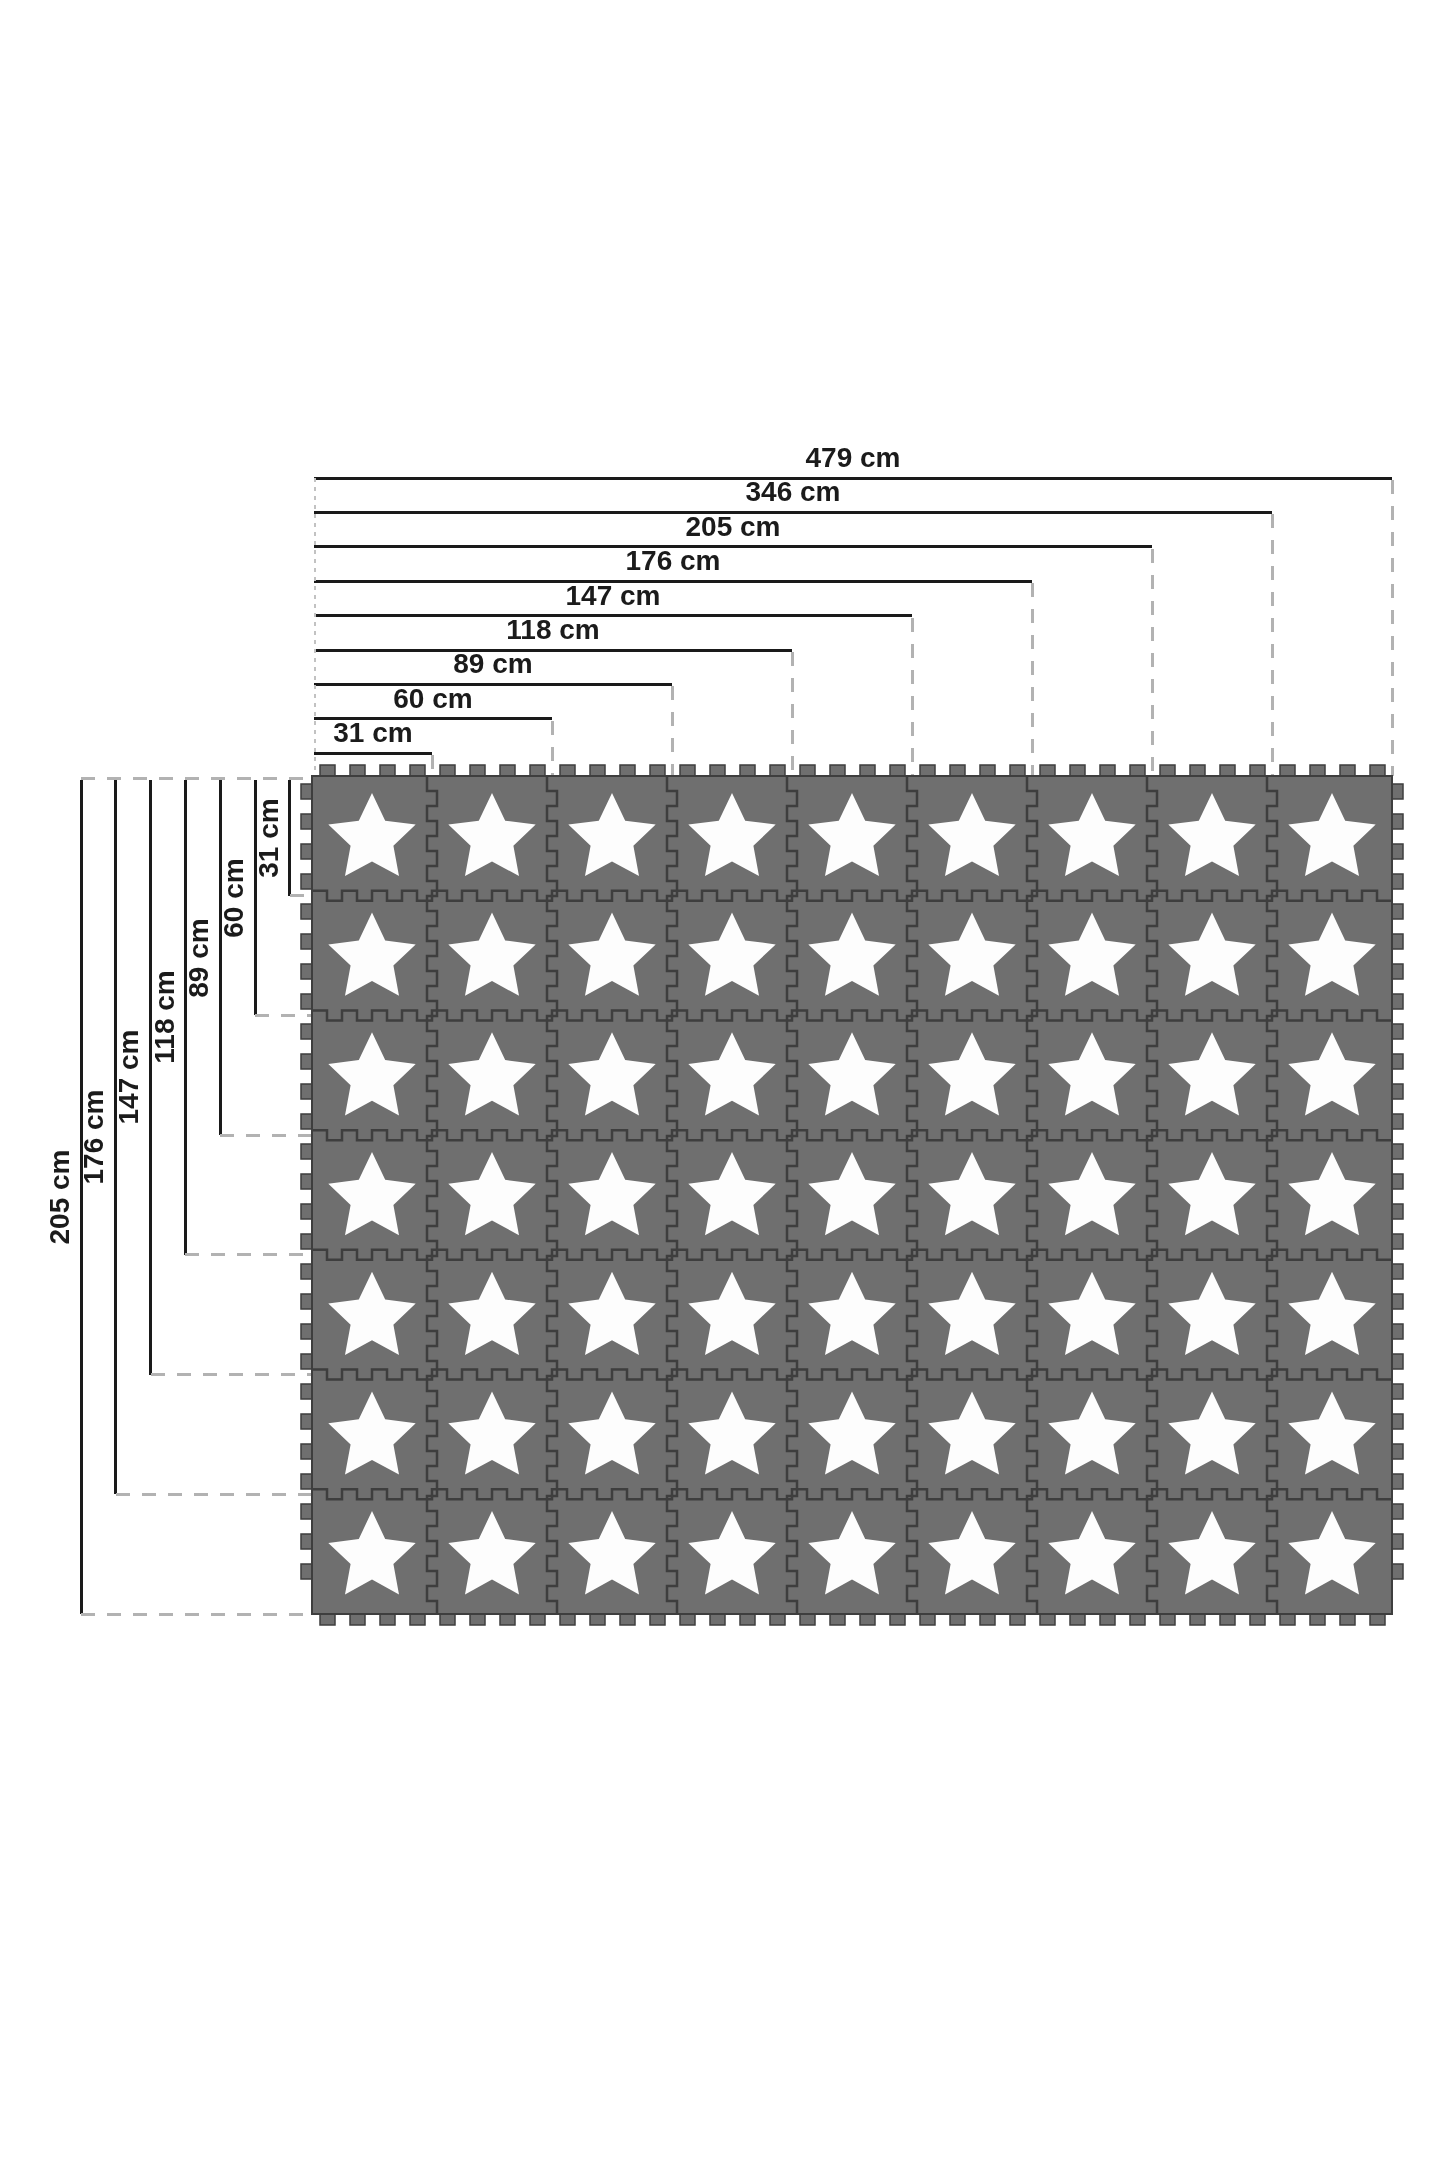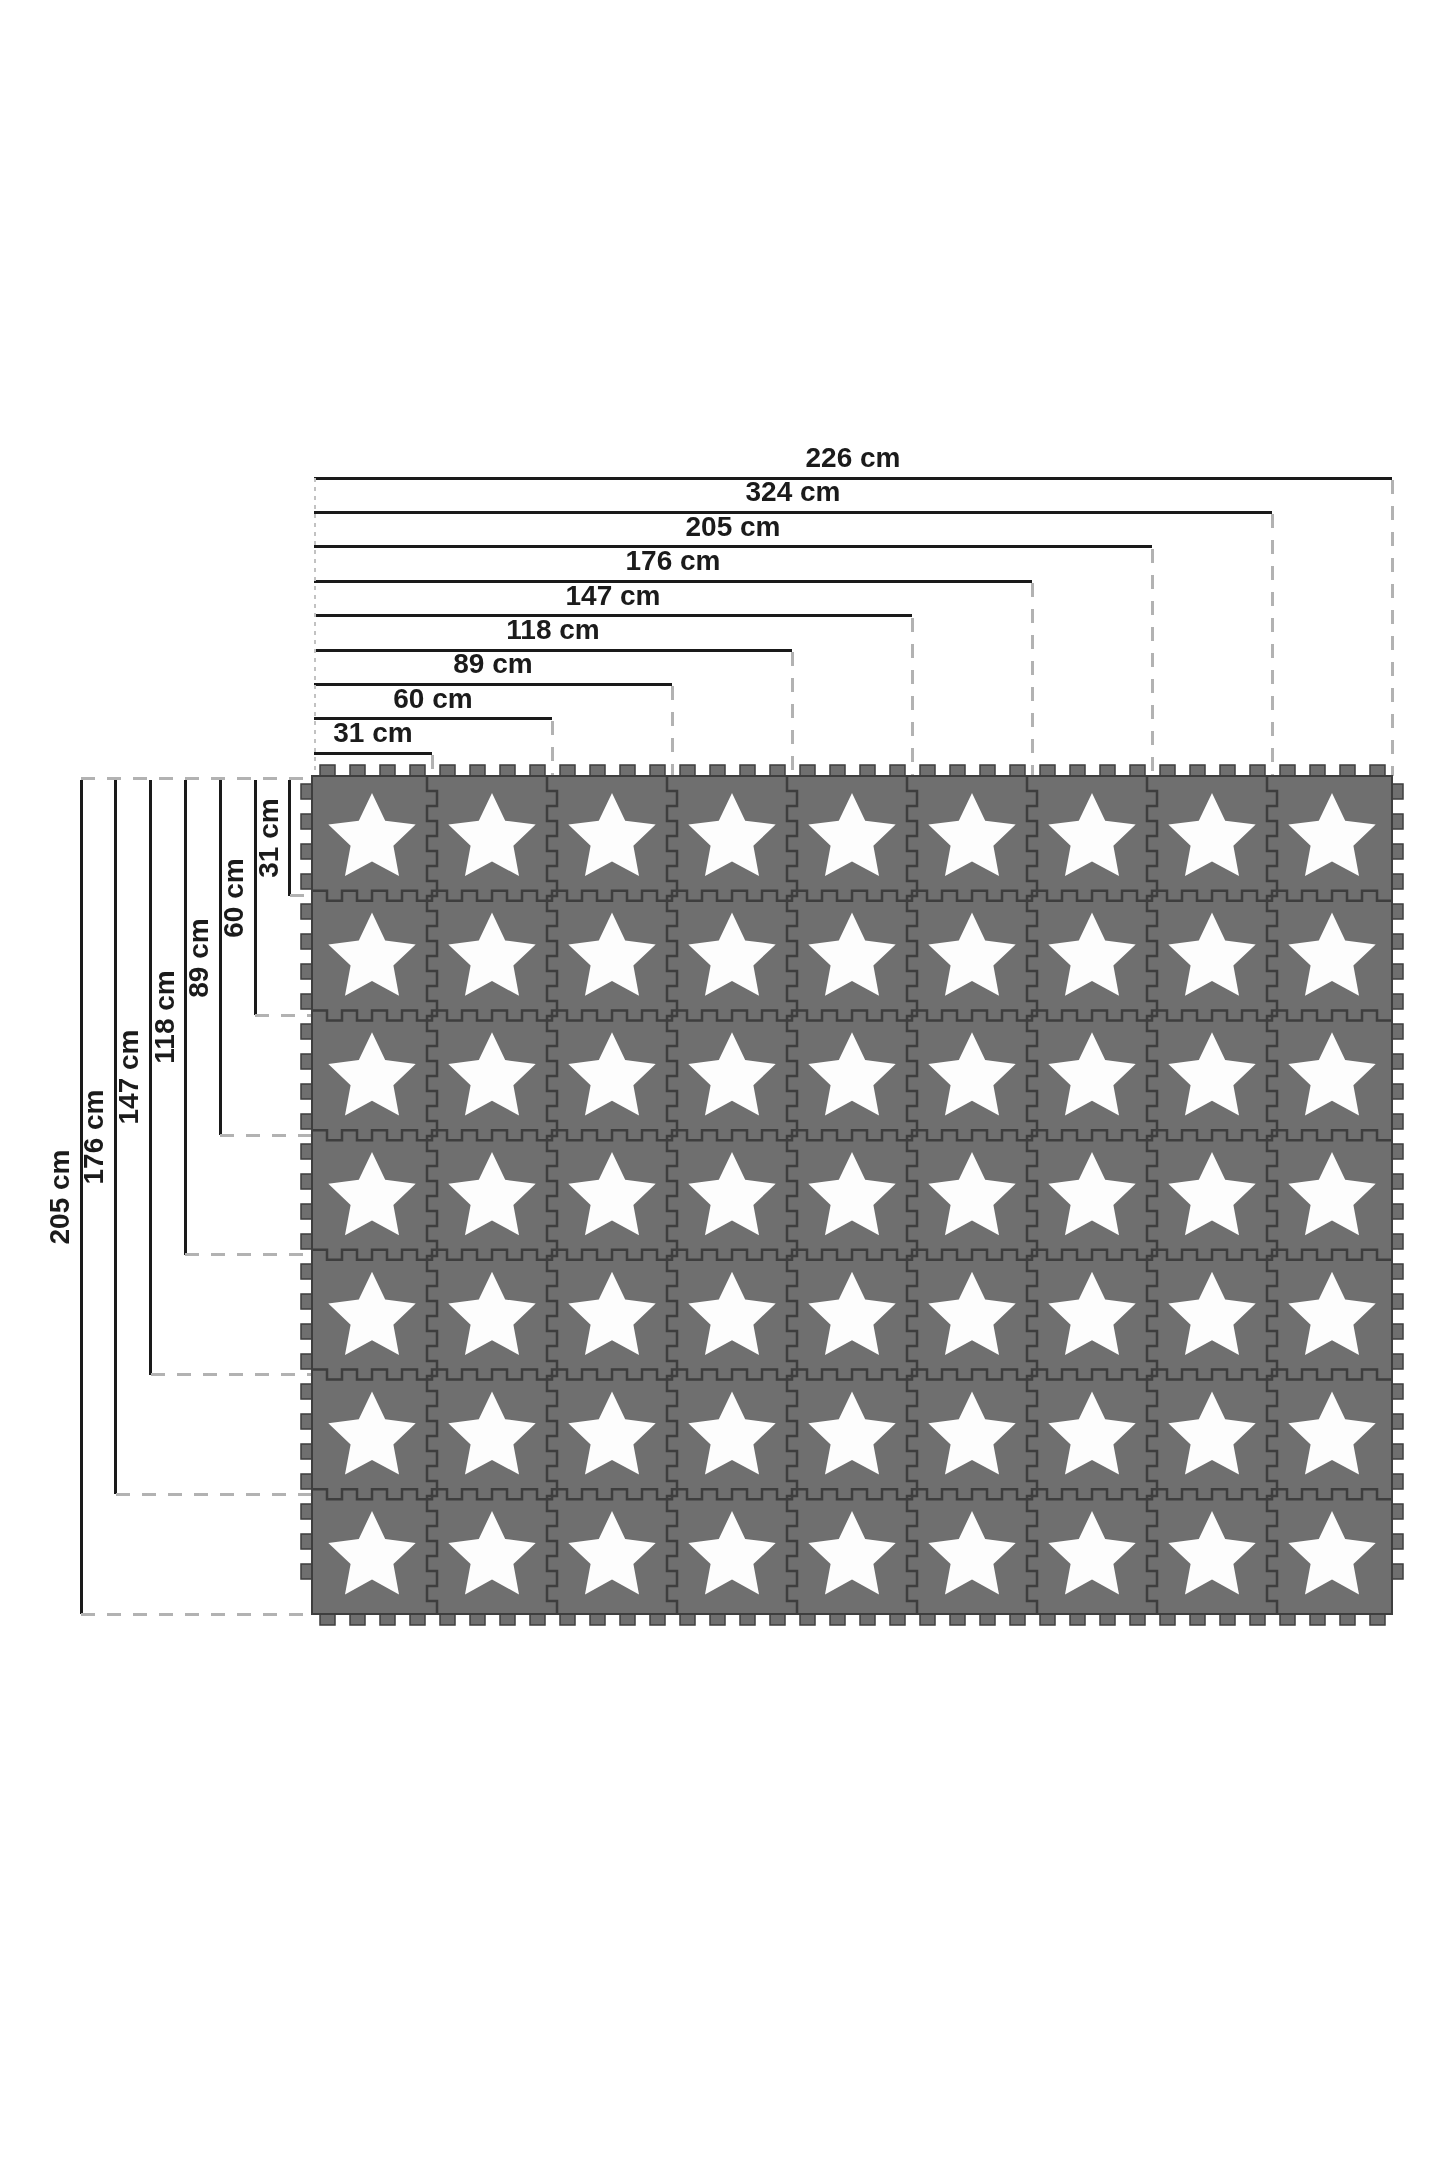--- a/index.html
+++ b/index.html
@@ -25,26 +25,26 @@
   svg{display:block;overflow:visible;}
 </style>
 </head>
 <body style="--line: #1a1a1a; --ext: #b2b2b2; --ext2: #c2c2c2; --text: #1b1b1b; background: rgb(255, 255, 255);">
 
 <div class="canvas">
   <div id="top-dims">
       <div class="hline" style="left: 314px; top: 476.5px; width: 1078px;"></div>
       <div class="dashv" style="left: 1390.5px; top: 480px; height: 296px;"></div>
       <div class="lblpt" style="left: 853px; top: 458px;">
-        <span class="lbl">226 cm</span>
+        <span class="lbl">479 cm</span>
       </div>
       <div class="hline" style="left: 314px; top: 510.9px; width: 958px;"></div>
       <div class="dashv" style="left: 1270.5px; top: 514.4px; height: 261.6px;"></div>
       <div class="lblpt" style="left: 793px; top: 492.4px;">
-        <span class="lbl">324 cm</span>
+        <span class="lbl">346 cm</span>
       </div>
       <div class="hline" style="left: 314px; top: 545.3px; width: 838px;"></div>
       <div class="dashv" style="left: 1150.5px; top: 548.8px; height: 227.2px;"></div>
       <div class="lblpt" style="left: 733px; top: 526.8px;">
         <span class="lbl">205 cm</span>
       </div>
       <div class="hline" style="left: 314px; top: 579.7px; width: 718px;"></div>
       <div class="dashv" style="left: 1030.5px; top: 583.2px; height: 192.8px;"></div>
       <div class="lblpt" style="left: 673px; top: 561.2px;">
         <span class="lbl">176 cm</span>

